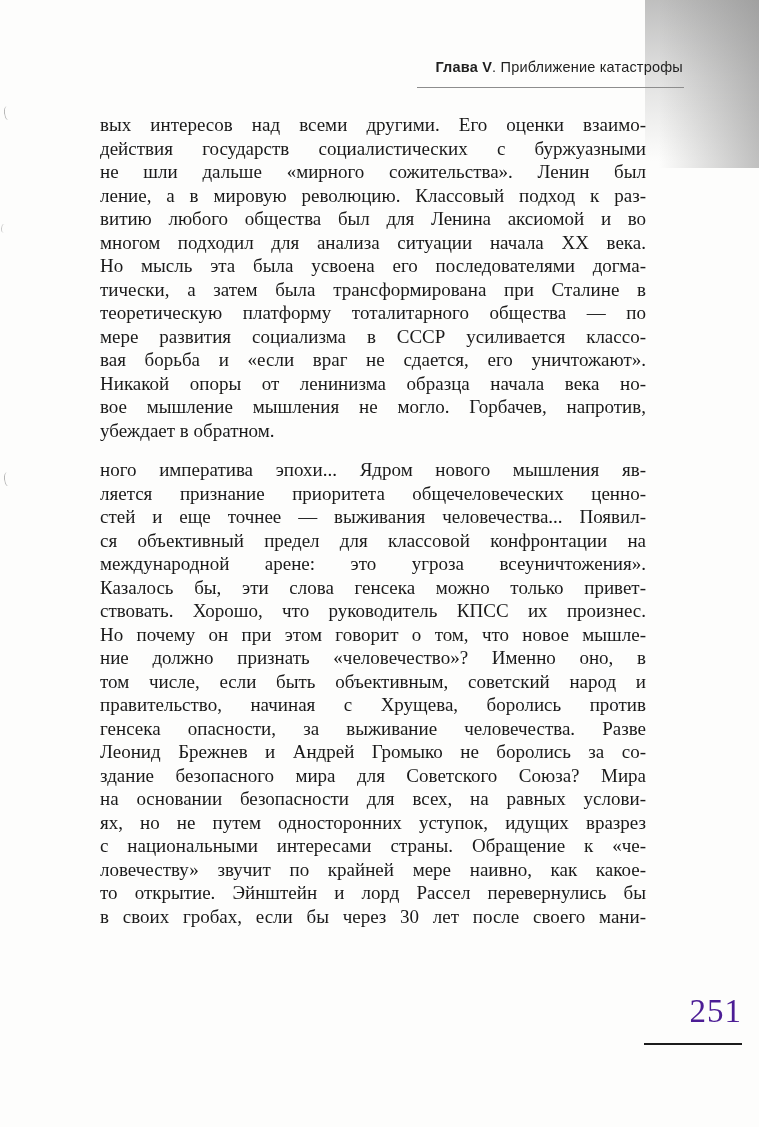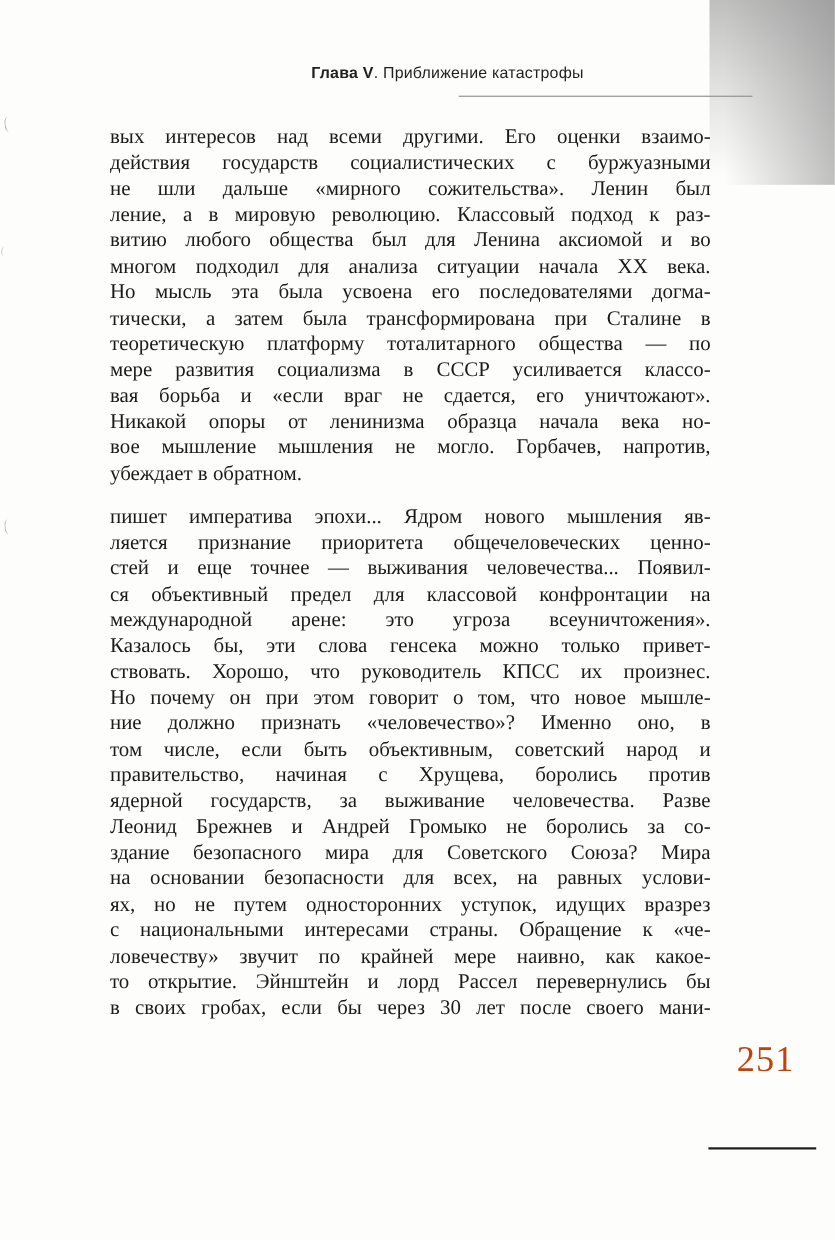--- a/index.html
+++ b/index.html
@@ -22,20 +22,21 @@
     position:absolute;top:0;right:0;
     width:114px;height:168px;
     background:
       linear-gradient(to left, rgba(130,130,130,0.50), rgba(255,255,255,0) 88%),
       linear-gradient(to bottom, rgba(140,140,140,0.55) 0%, rgba(170,170,170,0.35) 45%, rgba(255,255,255,0) 96%);
   }
   
   .running-head{
     position:absolute;top:59px;right:76px;
     width:400px;
+    text-align:right;
     font-family:"Liberation Sans","DejaVu Sans",sans-serif;
     font-size:14.5px;
     letter-spacing:0.2px;
     color:#1f1f1f;
     white-space:nowrap;
   }
   .running-head .chapter-label{font-weight:bold;}
   .head-rule{
     position:absolute;top:87px;left:417px;
     width:267px;height:1px;
@@ -52,27 +53,27 @@
   .line{
     text-align:justify;
     text-align-last:justify;
     white-space:normal;
     hyphens:none;
   }
   .line.para-end{text-align-last:left;}
   .line.indent{text-indent:36px;}
   
   .page-number{
-    position:absolute;left:650px;top:946px;
+    position:absolute;left:650px;top:993px;
     width:92px;
     font-size:33px;
     font-weight:normal;
     letter-spacing:1px;
-    color:#c2410c;
-    text-align:center;
+    color:#4c1d95;
+    text-align:right;
   }
   .page-number-rule{
     position:absolute;left:644px;top:1043px;
     width:98px;height:2px;
     background:var(--page-rule-color,#1c1c1c);
   }
   
   .scan-artifact{
     position:absolute;
     width:7px;height:14px;
@@ -107,32 +108,32 @@
         <div class="line">Но мысль эта была усвоена его последователями догма-</div>
         <div class="line">тически, а затем была трансформирована при Сталине в</div>
         <div class="line">теоретическую платформу тоталитарного общества — по</div>
         <div class="line">мере развития социализма в СССР усиливается классо-</div>
         <div class="line">вая борьба и «если враг не сдается, его уничтожают».</div>
         <div class="line">Никакой опоры от ленинизма образца начала века но-</div>
         <div class="line">вое мышление мышления не могло. Горбачев, напротив,</div>
         <div class="line para-end">убеждает в обратном.</div>
       </div>
       <div class="paragraph">
-        <div class="line">пишет императива эпохи... Ядром нового мышления яв-</div>
+        <div class="line">ного императива эпохи... Ядром нового мышления яв-</div>
         <div class="line">ляется признание приоритета общечеловеческих ценно-</div>
         <div class="line">стей и еще точнее — выживания человечества... Появил-</div>
         <div class="line">ся объективный предел для классовой конфронтации на</div>
         <div class="line">международной арене: это угроза всеуничтожения».</div>
         <div class="line">Казалось бы, эти слова генсека можно только привет-</div>
         <div class="line">ствовать. Хорошо, что руководитель КПСС их произнес.</div>
         <div class="line">Но почему он при этом говорит о том, что новое мышле-</div>
         <div class="line">ние должно признать «человечество»? Именно оно, в</div>
         <div class="line">том числе, если быть объективным, советский народ и</div>
         <div class="line">правительство, начиная с Хрущева, боролись против</div>
-        <div class="line">ядерной государств, за выживание человечества. Разве</div>
+        <div class="line">генсека опасности, за выживание человечества. Разве</div>
         <div class="line">Леонид Брежнев и Андрей Громыко не боролись за со-</div>
         <div class="line">здание безопасного мира для Советского Союза? Мира</div>
         <div class="line">на основании безопасности для всех, на равных услови-</div>
         <div class="line">ях, но не путем односторонних уступок, идущих вразрез</div>
         <div class="line">с национальными интересами страны. Обращение к «че-</div>
         <div class="line">ловечеству» звучит по крайней мере наивно, как какое-</div>
         <div class="line">то открытие. Эйнштейн и лорд Рассел перевернулись бы</div>
         <div class="line">в своих гробах, если бы через 30 лет после своего мани-</div>
       </div>
     </div>

